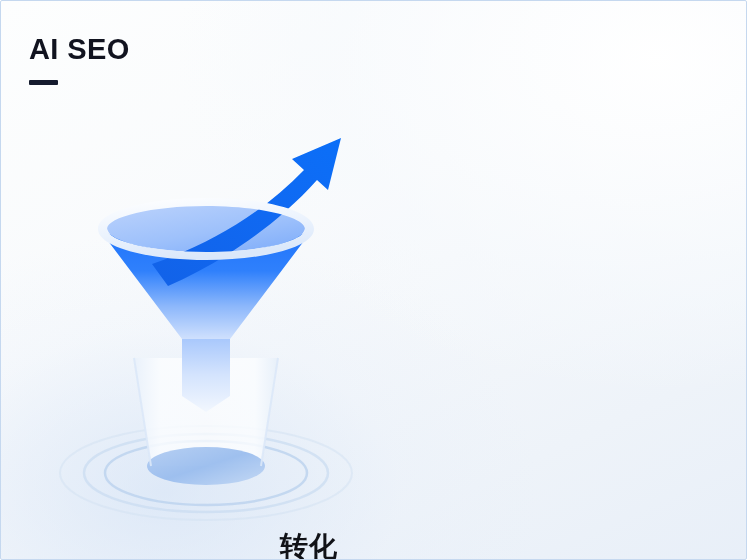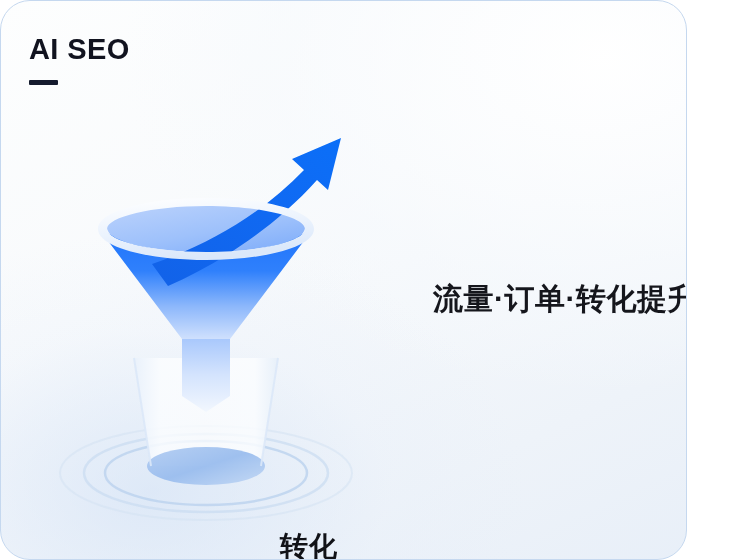--- a/index.html
+++ b/index.html
@@ -9,24 +9,24 @@
   }
   body {
     width: 747px;
     height: 560px;
     overflow: hidden;
     font-family: "Liberation Sans", "DejaVu Sans", sans-serif;
   }
 
   #card {
     position: relative;
-    width: 687px;
+    width: 747px;
     height: 560px;
     box-sizing: border-box;
-    border-radius: 30px;
+    border-radius: 2px;
     border: 1px solid #c5d8ef;
     background:
       radial-gradient(ellipse 520px 360px at 22% 88%, rgba(205,222,245,0.55) 0%, rgba(226,236,250,0.18) 45%, rgba(255,255,255,0) 72%),
       radial-gradient(ellipse 600px 420px at 88% 10%, rgba(255,255,255,0.95) 0%, rgba(247,250,253,0.6) 55%, rgba(255,255,255,0) 80%),
       linear-gradient(155deg, #fdfefe 0%, #f8fafc 40%, #eef3f9 78%, #e8eff8 100%);
     overflow: hidden;
   }
 
   
   #brand {
@@ -92,21 +92,20 @@
 </head>
 <body>
 
 <div id="card">
 
   <div id="brand">
     <div id="brand-title">AI SEO</div>
     <div id="brand-rule"></div>
   </div>
 
-  <div id="headline">流量·订单·转化提升</div>
 
   <div id="stage">
     <svg viewBox="0 0 410 440" xmlns="http://www.w3.org/2000/svg">
       <defs>
         <linearGradient id="gradCone" x1="0" y1="0" x2="0" y2="1">
           <stop offset="0%" stop-color="#1f74fb"></stop>
           <stop offset="38%" stop-color="#2f80fc"></stop>
           <stop offset="70%" stop-color="#8cb7fb"></stop>
           <stop offset="100%" stop-color="#cfe0fd"></stop>
         </linearGradient>

